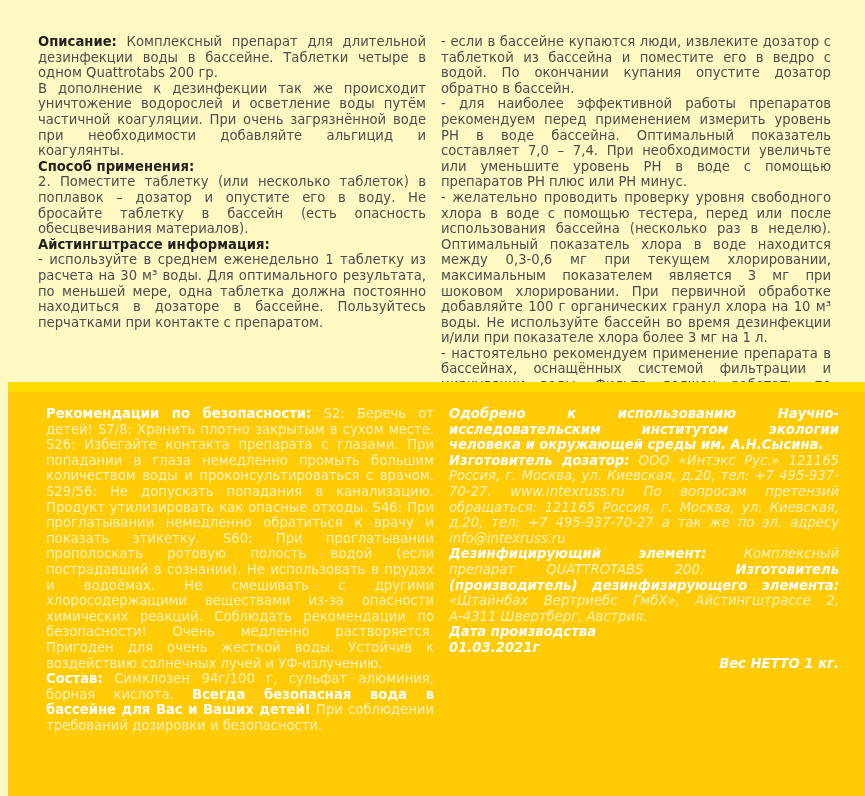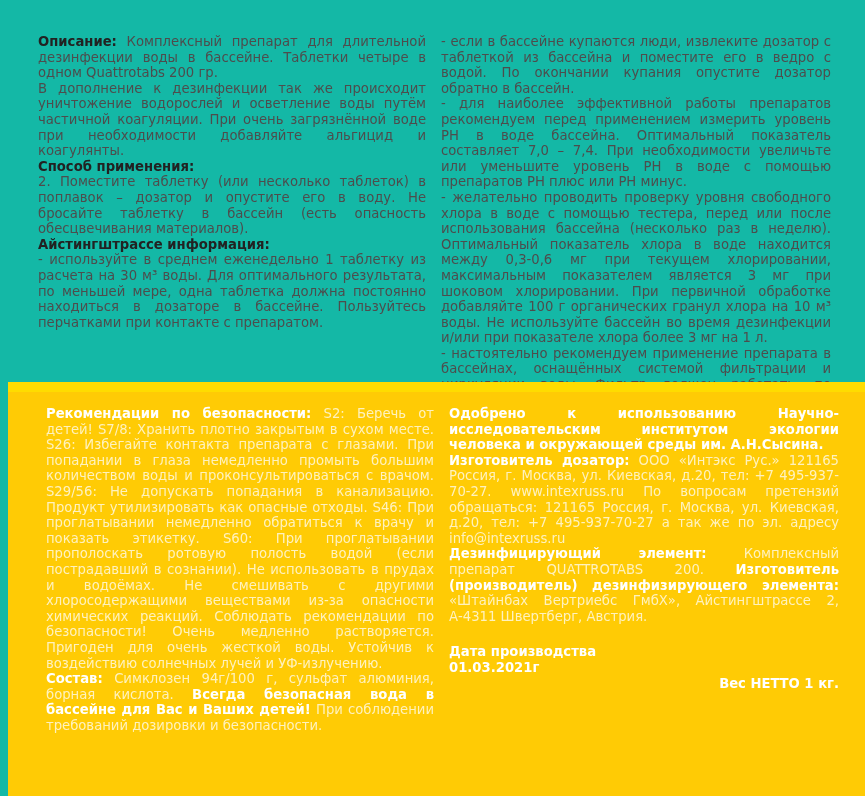--- a/index.html
+++ b/index.html
@@ -5,21 +5,21 @@
   html, body {
     margin: 0; padding: 0;
     width: 865px; height: 796px;
     background: #ffffff;
     overflow: hidden;
     font-family: "DejaVu Sans", "Liberation Sans", sans-serif;
   }
   .sheet {
     position: relative;
     width: 865px; height: 796px;
-    background: #14b8a6;
+    background: #fef9c3;
   }
   .col {
     position: absolute;
     font-size: 13.2px;
     line-height: 15.6px;
     text-align: justify;
   }
   .col p { margin: 0; padding: 0; }
   
   .white-left  { left: 38px;  top: 34px; width: 388px; color: #4d4d4d; }
@@ -33,23 +33,23 @@
     width: 865px; height: 414px;
     background: #FFCB05;
   }
   .yellow-stripe {
     position: absolute;
     left: 0; top: 0;
     width: 865px; height: 10px;
     background: #FFDC00;
   }
   .yellow-left  { left: 38px;  top: 24px; width: 388px; color: rgba(255,255,255,0.74); }
-  .yellow-right { left: 441px; top: 24px; width: 390px; color: rgba(255,255,255,0.74); }
+  .yellow-right { left: 441px; top: 24px; width: 390px; color: rgba(255,255,255,0.74); font-style: italic; }
   .yellow-left b, .yellow-right b { color: #ffffff; font-weight: 700; }
-  .date-block  { margin-top: 20px; text-align: left; }
+  .date-block  { text-align: left; }
   .weight-line { margin-top: 51px; text-align: right; }
 </style>
 </head>
 <body>
 
 <div class="sheet">
 
   <div class="col white-left">
     <p><b>Описание:</b> <span>Комплексный препарат для длительной дезинфекции воды в бассейне. Таблетки четыре в одном Quattrotabs 200 гр.</span></p>
     <p>В дополнение к дезинфекции так же происходит уничтожение водорослей и осветление воды путём частичной коагуляции. При очень загрязнённой воде при необходимости добавляйте альгицид и коагулянты.</p>

